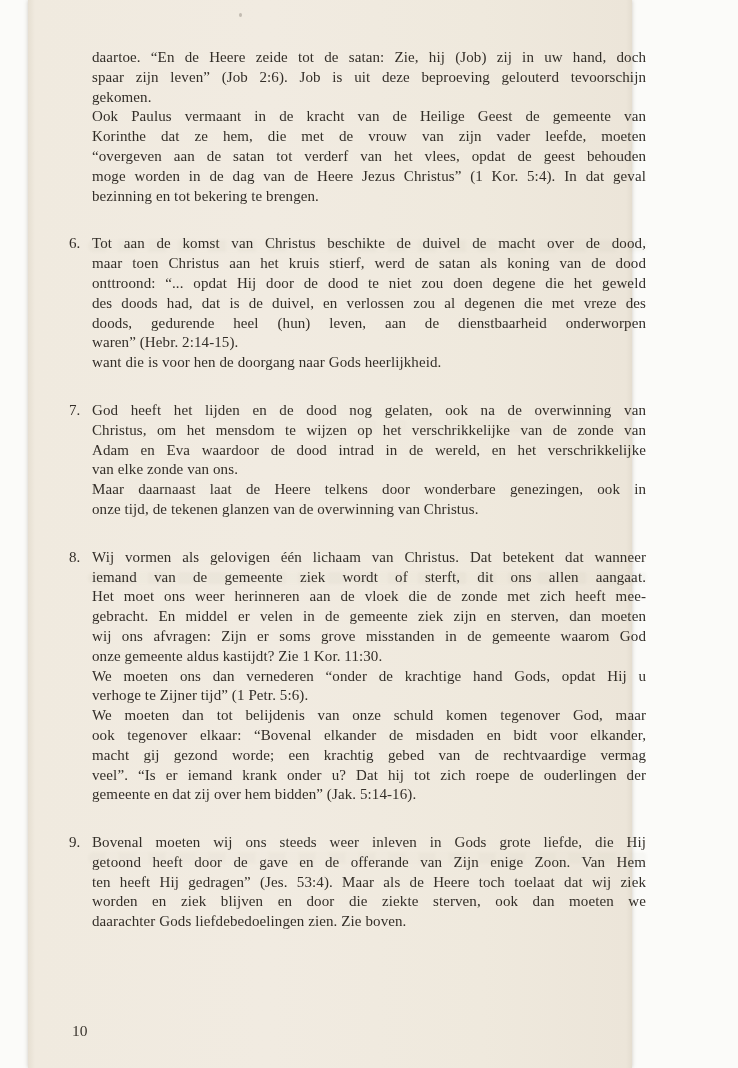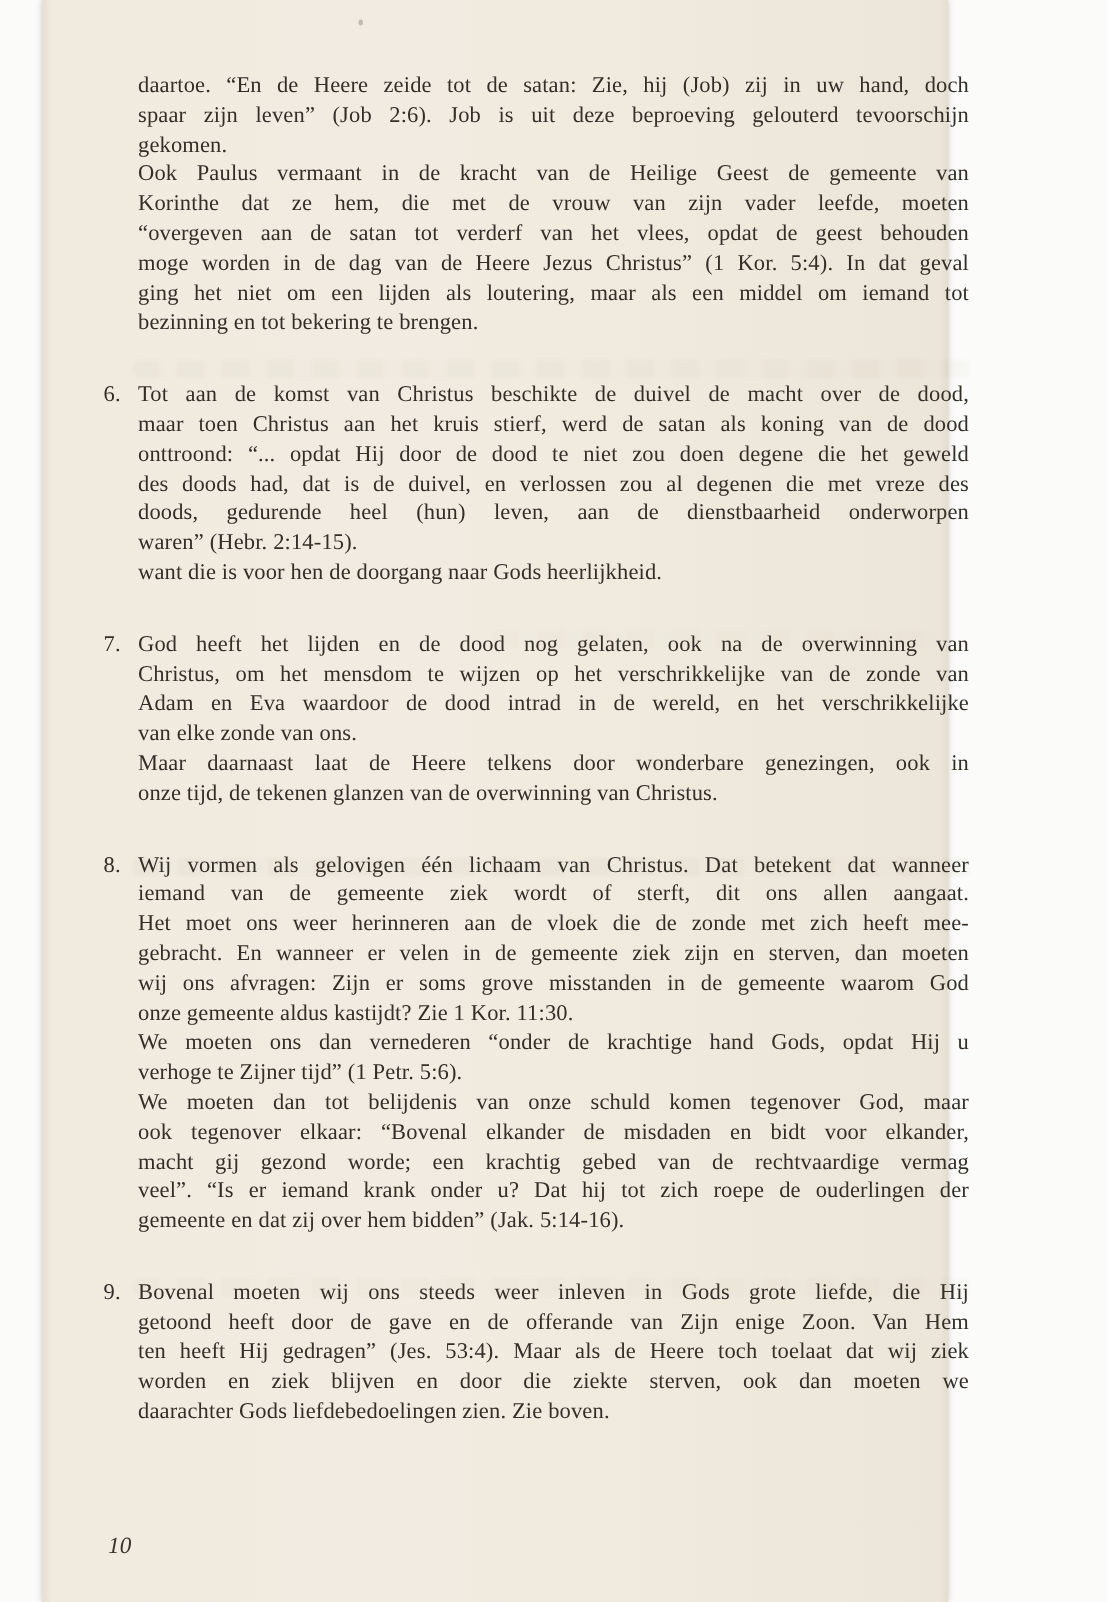--- a/index.html
+++ b/index.html
@@ -40,21 +40,20 @@
     position: absolute;
     left: -23px; top: 0;
   }
   .line { text-align: justify; text-align-last: left; }
   .line.j { text-align-last: justify; }
   .page-number {
     position: absolute;
     left: 44px; top: 1022px;
     color: #3a352e;
     font-size: 15.5px;
-    font-style: italic;
   }
   .speck {
     position: absolute;
     left: 211px; top: 13px;
     width: 3px; height: 4px;
     border-radius: 50%;
     background: #9a948a;
     opacity: 0.55;
   }
   .smudge {
@@ -87,21 +86,20 @@
 
   <div class="text-block">
       <div class="item">
         <div class="line j">daartoe. “En de Heere zeide tot de satan: Zie, hij (Job) zij in uw hand, doch</div>
         <div class="line j">spaar zijn leven” (Job 2:6). Job is uit deze beproeving gelouterd tevoorschijn</div>
         <div class="line">gekomen.</div>
         <div class="line j">Ook Paulus vermaant in de kracht van de Heilige Geest de gemeente van</div>
         <div class="line j">Korinthe dat ze hem, die met de vrouw van zijn vader leefde, moeten</div>
         <div class="line j">“overgeven aan de satan tot verderf van het vlees, opdat de geest behouden</div>
         <div class="line j">moge worden in de dag van de Heere Jezus Christus” (1 Kor. 5:4). In dat geval</div>
-        <div class="line j">ging het niet om een lijden als loutering, maar als een middel om iemand tot</div>
         <div class="line">bezinning en tot bekering te brengen.</div>
       </div>
       <div class="item">
         <span class="num">6.</span>
         <div class="line j">Tot aan de komst van Christus beschikte de duivel de macht over de dood,</div>
         <div class="line j">maar toen Christus aan het kruis stierf, werd de satan als koning van de dood</div>
         <div class="line j">onttroond: “... opdat Hij door de dood te niet zou doen degene die het geweld</div>
         <div class="line j">des doods had, dat is de duivel, en verlossen zou al degenen die met vreze des</div>
         <div class="line j">doods, gedurende heel (hun) leven, aan de dienstbaarheid onderworpen</div>
         <div class="line">waren” (Hebr. 2:14-15).</div>
@@ -114,21 +112,21 @@
         <div class="line j">Adam en Eva waardoor de dood intrad in de wereld, en het verschrikkelijke</div>
         <div class="line">van elke zonde van ons.</div>
         <div class="line j">Maar daarnaast laat de Heere telkens door wonderbare genezingen, ook in</div>
         <div class="line">onze tijd, de tekenen glanzen van de overwinning van Christus.</div>
       </div>
       <div class="item">
         <span class="num">8.</span>
         <div class="line j">Wij vormen als gelovigen één lichaam van Christus. Dat betekent dat wanneer</div>
         <div class="line j">iemand van de gemeente ziek wordt of sterft, dit ons allen aangaat.</div>
         <div class="line j">Het moet ons weer herinneren aan de vloek die de zonde met zich heeft mee-</div>
-        <div class="line j">gebracht. En wanneer er velen in de gemeente ziek zijn en sterven, dan moeten</div>
+        <div class="line j">gebracht. En middel er velen in de gemeente ziek zijn en sterven, dan moeten</div>
         <div class="line j">wij ons afvragen: Zijn er soms grove misstanden in de gemeente waarom God</div>
         <div class="line">onze gemeente aldus kastijdt? Zie 1 Kor. 11:30.</div>
         <div class="line j">We moeten ons dan vernederen “onder de krachtige hand Gods, opdat Hij u</div>
         <div class="line">verhoge te Zijner tijd” (1 Petr. 5:6).</div>
         <div class="line j">We moeten dan tot belijdenis van onze schuld komen tegenover God, maar</div>
         <div class="line j">ook tegenover elkaar: “Bovenal elkander de misdaden en bidt voor elkander,</div>
         <div class="line j">macht gij gezond worde; een krachtig gebed van de rechtvaardige vermag</div>
         <div class="line j">veel”. “Is er iemand krank onder u? Dat hij tot zich roepe de ouderlingen der</div>
         <div class="line">gemeente en dat zij over hem bidden” (Jak. 5:14-16).</div>
       </div>

